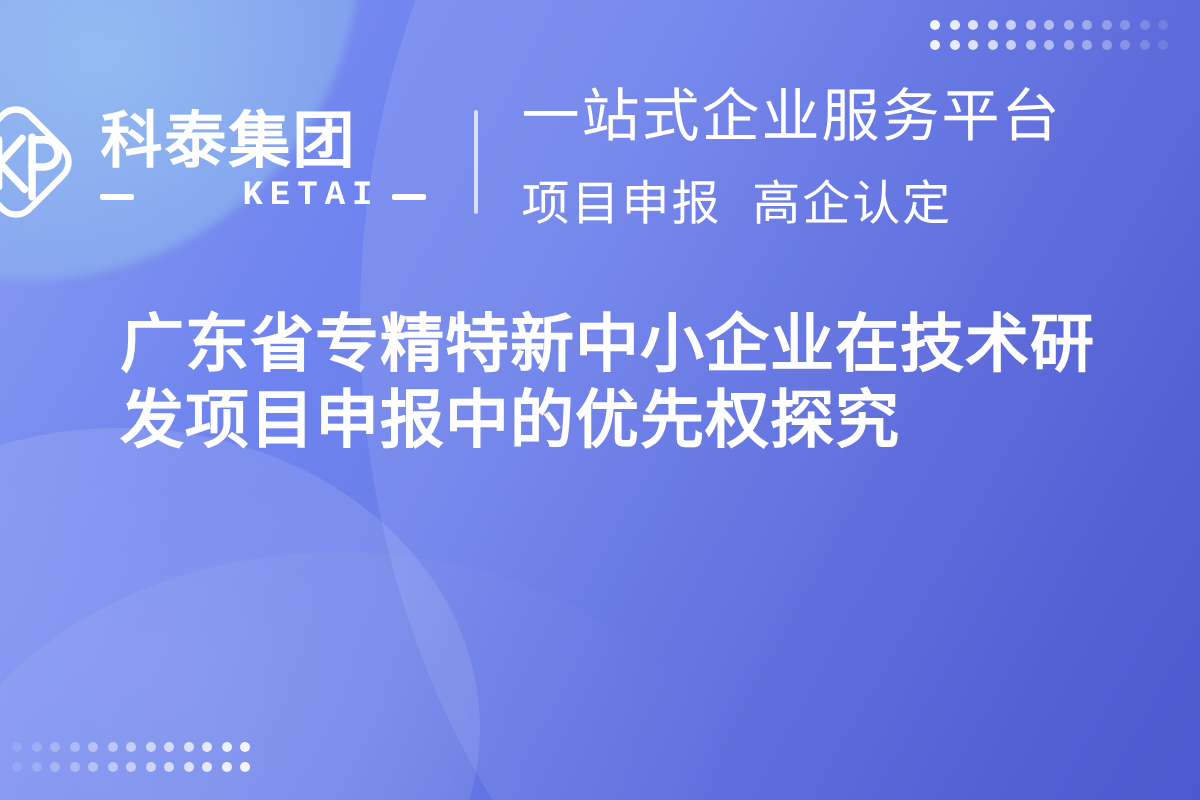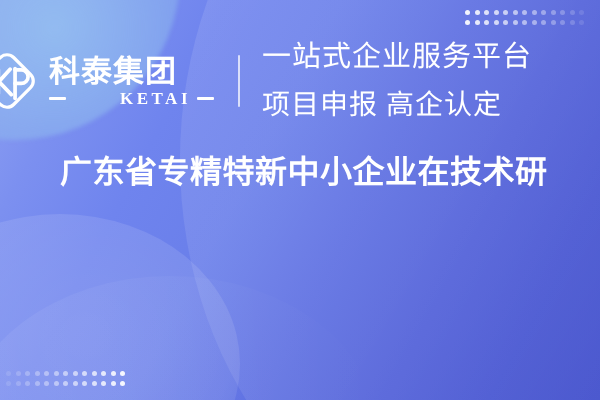--- a/index.html
+++ b/index.html
@@ -170,21 +170,21 @@
     margin-top: 3px;
   }
   .brand-rule {
     width: 17px;
     height: 3px;
     background: #ffffff;
     border-radius: 1px;
     flex: none;
   }
   .brand-en {
-    font-family: Liberation Serif, serif;
+    font-family: Liberation Mono, monospace;
     font-weight: 700;
     font-size: 17px;
     line-height: 1;
     letter-spacing: 3.5px;
     color: #ffffff;
     white-space: nowrap;
     margin-left: 48px;
   }
   .header-divider {
     width: 2px;
@@ -203,22 +203,22 @@
   .tagline-main {
     font-family: "DejaVu Sans", "Liberation Sans", sans-serif;
     font-size: 29px;
     line-height: 1.12;
     font-weight: 400;
     letter-spacing: 1px;
     color: #ffffff;
     white-space: nowrap;
   }
   .tagline-sub {
-    font-family: Liberation Serif, serif;
-    font-size: 28px;
+    font-family: Liberation Mono, monospace;
+    font-size: 24px;
     line-height: 1.2;
     font-weight: 400;
     letter-spacing: 1px;
     color: #ffffff;
     white-space: nowrap;
   }
 
   
   .title-block {
     position: absolute;
@@ -346,15 +346,16 @@
 
     <div class="tagline">
       <div class="tagline-main">一站式企业服务平台</div>
       <div class="tagline-sub">项目申报 高企认定</div>
     </div>
 
   </div>
 
   <div class="title-block">
     <div class="title-line">广东省专精特新中小企业在技术研</div>
+    <div class="title-line">发项目申报中的优先权探究</div>
   </div>
 
 </div>
 
 </body></html>

